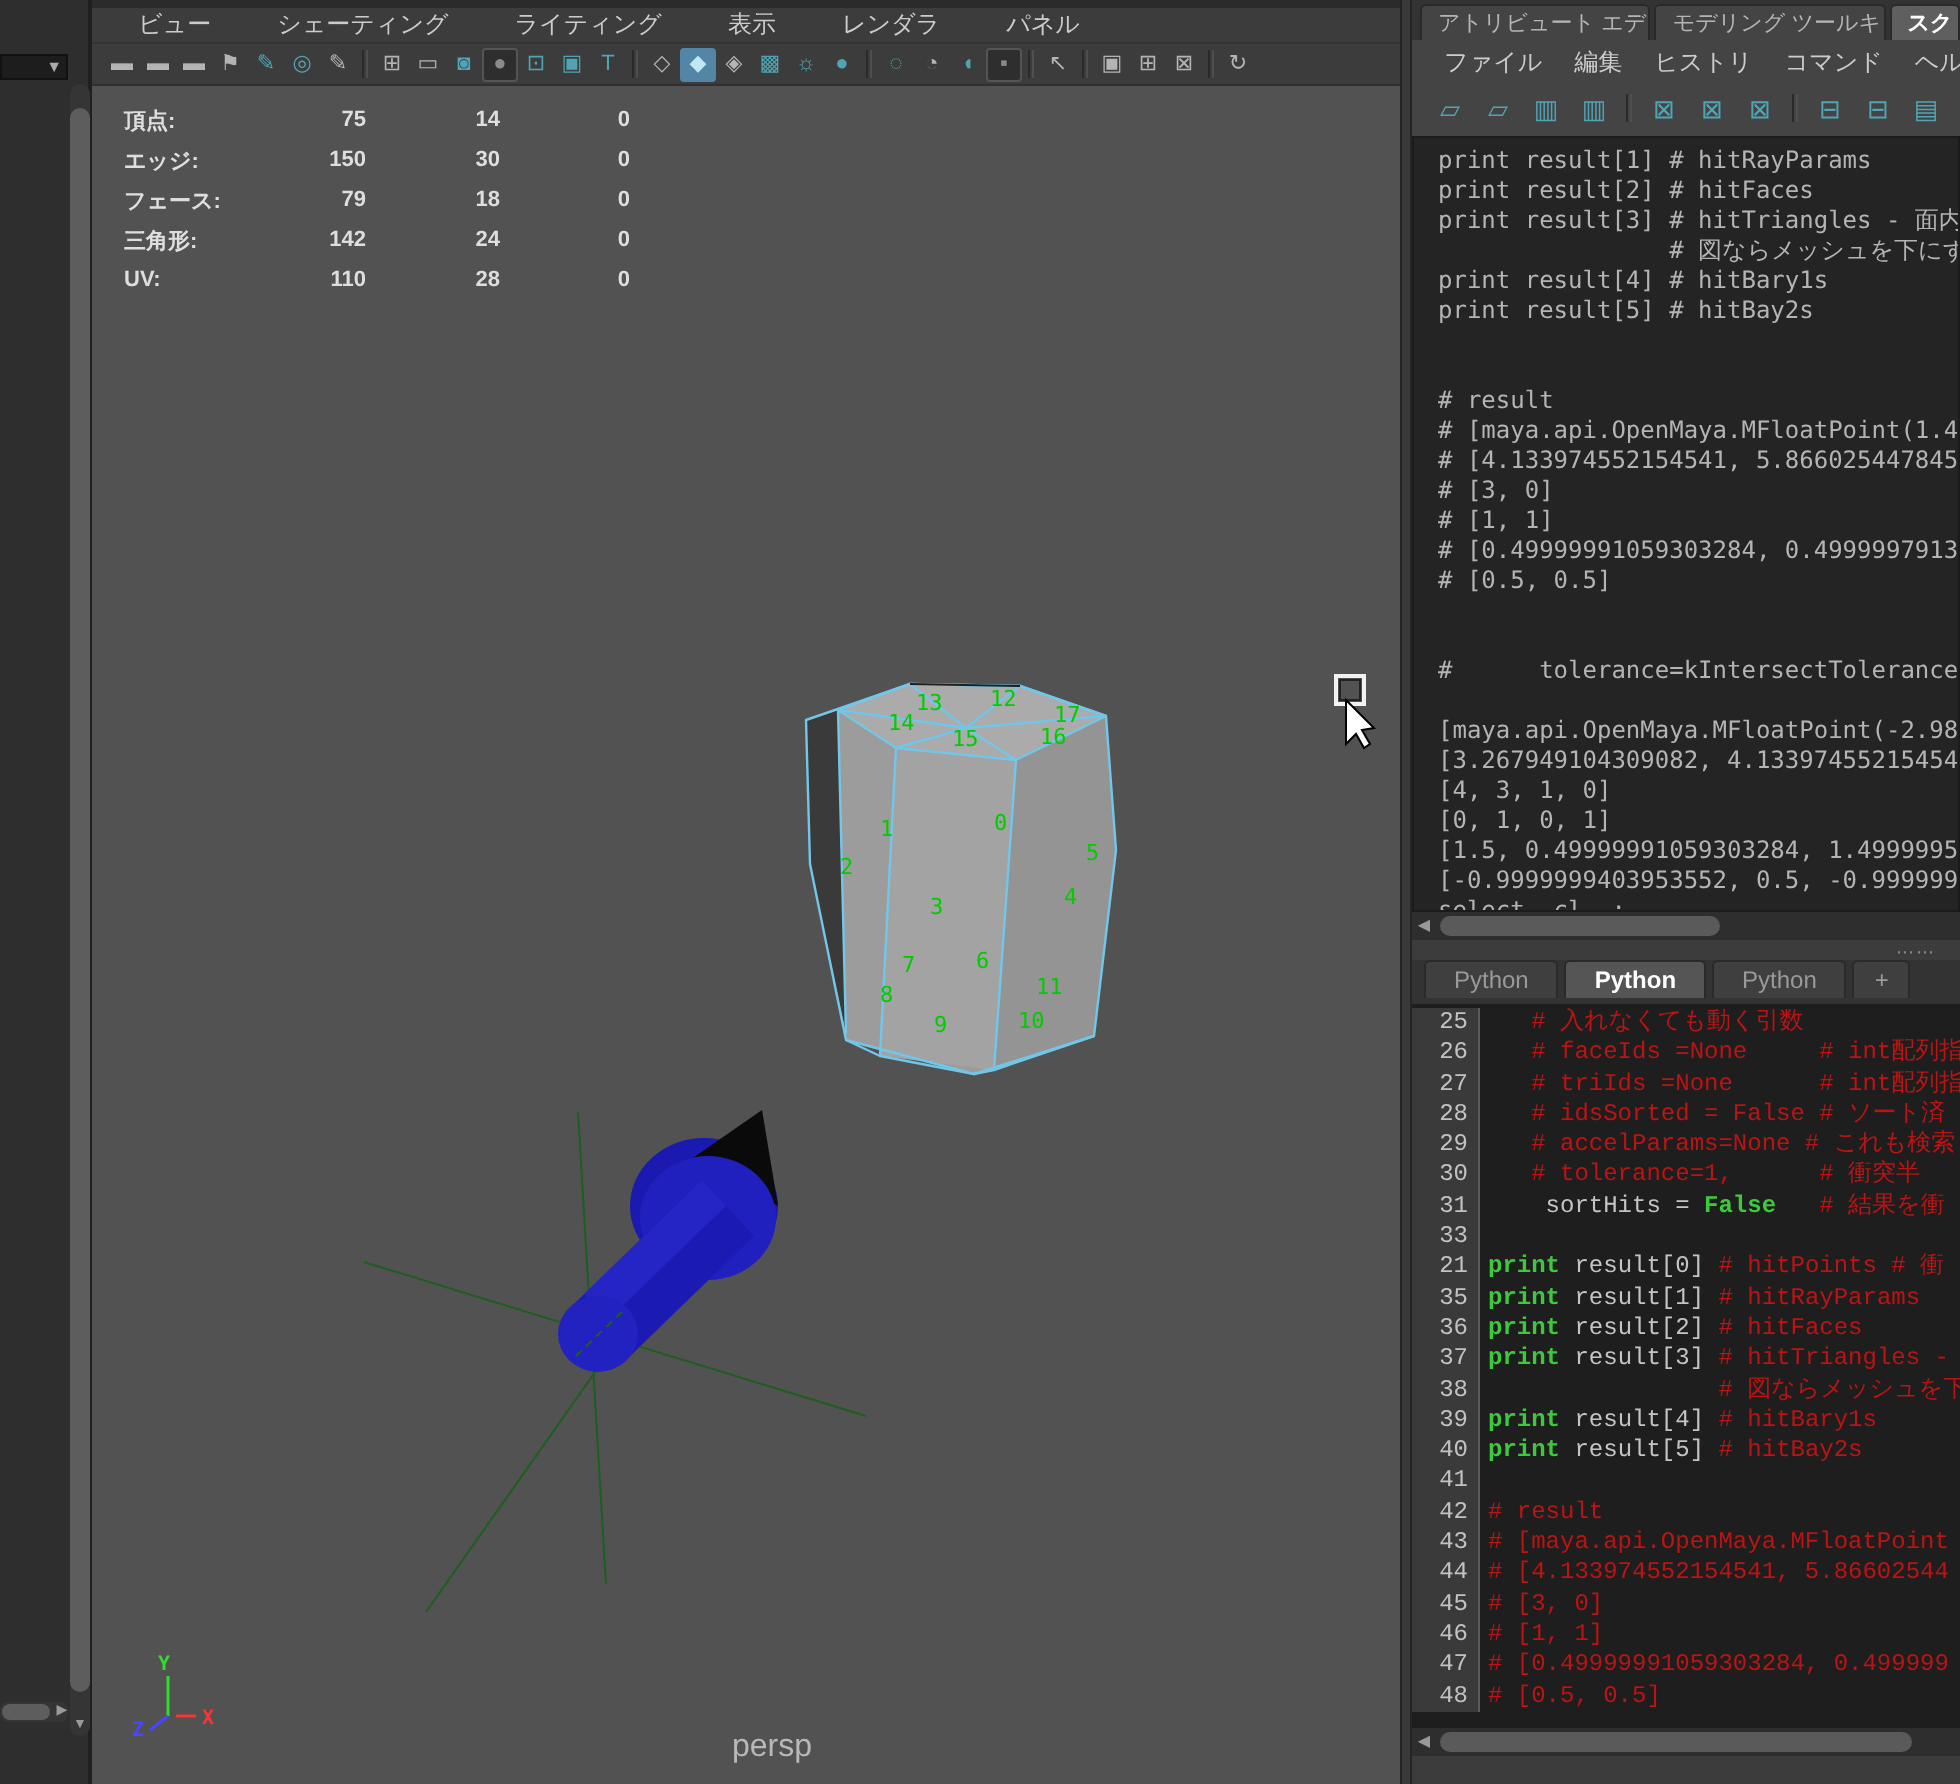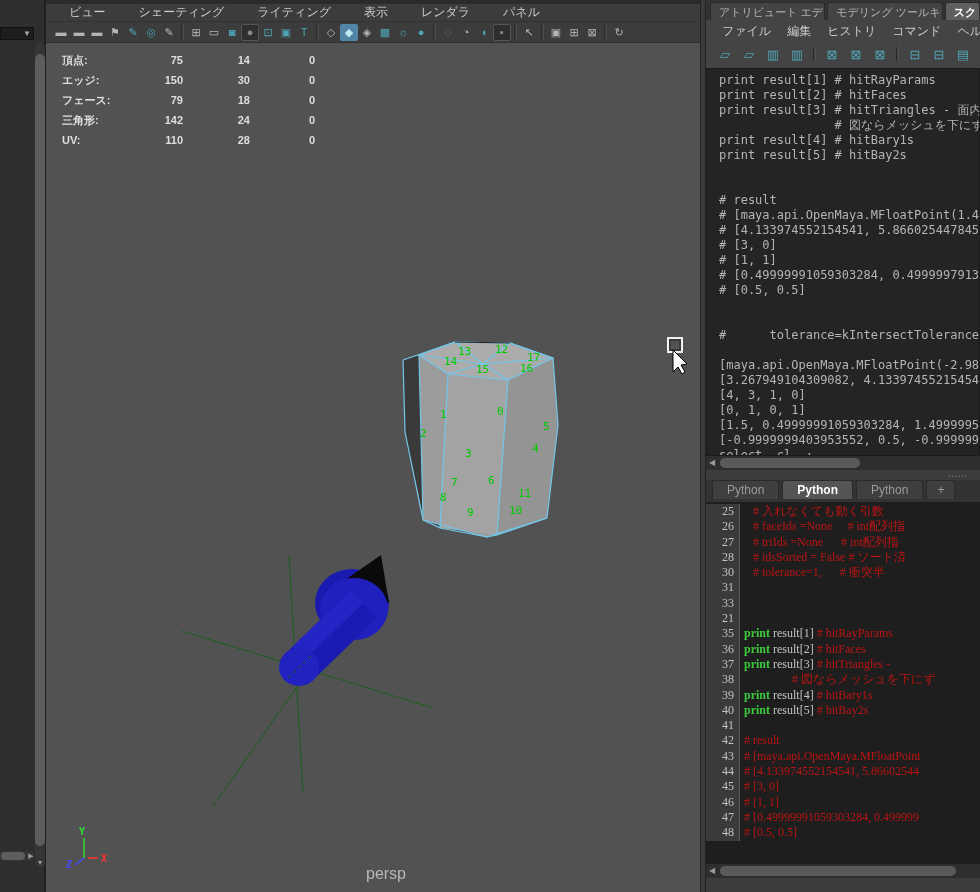--- a/index.html
+++ b/index.html
@@ -76,21 +76,21 @@
   .sash-row{height:10px;background:var(--menu-bg);position:relative;}
   .sash-dots{position:absolute;right:12px;top:1px;color:#8a8a8a;font-size:9px;letter-spacing:1px;}
 
   .script-tabs{height:22px;background:#333333;display:flex;align-items:flex-start;padding-left:6px;gap:3px;}
   .script-tab{height:19px;background:#3f3f3f;color:#9a9a9a;font-size:12px;padding:0 14px;line-height:19px;
     border:1px solid #2a2a2a;border-bottom:none;border-radius:3px 3px 0 0;}
   .script-tab.active{background:#555555;color:#ffffff;font-weight:bold;}
   .script-tab.plus{padding:0 10px;}
 
   .code-area{height:362px;background:var(--editor-bg);overflow:hidden;
-    font-family:Liberation Serif, serif;font-size:12px;line-height:15.3px;padding-top:2px;}
+    font-family:Liberation Mono, monospace;font-size:12px;line-height:15.3px;padding-top:2px;}
   .code-line{height:15.3px;display:flex;white-space:pre;}
   .gutter{width:34px;flex:0 0 34px;text-align:right;padding-right:5px;color:#c2c2c2;background:#3a3a3a;
     border-right:1px solid #5a5a5a;}
   .code-text{padding-left:4px;white-space:pre;color:var(--code-text);}
   .seg-comment{color:var(--comment-red);}
   .seg-keyword{color:var(--keyword-green);font-weight:bold;}
   .seg-code{color:var(--code-text);}
   .rp-bottom-fill{flex:1;background:var(--menu-bg);}
 </style>
 </head>
@@ -316,24 +316,25 @@
         <span class="script-tab active">Python</span>
         <span class="script-tab">Python</span>
         <span class="script-tab plus">+</span>
       </div>
 
     <div class="code-area" id="code">
         <div class="code-line"><span class="gutter">25</span><span class="code-text"><span class="seg-comment">   # 入れなくても動く引数</span></span></div>
         <div class="code-line"><span class="gutter">26</span><span class="code-text"><span class="seg-comment">   # faceIds =None     # int配列指</span></span></div>
         <div class="code-line"><span class="gutter">27</span><span class="code-text"><span class="seg-comment">   # triIds =None      # int配列指</span></span></div>
         <div class="code-line"><span class="gutter">28</span><span class="code-text"><span class="seg-comment">   # idsSorted = False # ソート済</span></span></div>
+        <div class="code-line"><span class="gutter">29</span><span class="code-text"><span class="seg-comment">   # accelParams=None # これも検索</span></span></div>
         <div class="code-line"><span class="gutter">30</span><span class="code-text"><span class="seg-comment">   # tolerance=1,      # 衝突半</span></span></div>
-        <div class="code-line"><span class="gutter">31</span></div>
+        <div class="code-line"><span class="gutter">31</span><span class="code-text"><span class="seg-code">    sortHits = </span><span class="seg-keyword">False</span><span class="seg-comment">   # 結果を衝</span></span></div>
         <div class="code-line"><span class="gutter">33</span><span class="code-text"></span></div>
-        <div class="code-line"><span class="gutter">21</span></div>
+        <div class="code-line"><span class="gutter">21</span><span class="code-text"><span class="seg-keyword">print</span><span class="seg-code"> result[0] </span><span class="seg-comment"># hitPoints # 衝</span></span></div>
         <div class="code-line"><span class="gutter">35</span><span class="code-text"><span class="seg-keyword">print</span><span class="seg-code"> result[1] </span><span class="seg-comment"># hitRayParams</span></span></div>
         <div class="code-line"><span class="gutter">36</span><span class="code-text"><span class="seg-keyword">print</span><span class="seg-code"> result[2] </span><span class="seg-comment"># hitFaces</span></span></div>
         <div class="code-line"><span class="gutter">37</span><span class="code-text"><span class="seg-keyword">print</span><span class="seg-code"> result[3] </span><span class="seg-comment"># hitTriangles -</span></span></div>
         <div class="code-line"><span class="gutter">38</span><span class="code-text"><span class="seg-comment">                # 図ならメッシュを下にず</span></span></div>
         <div class="code-line"><span class="gutter">39</span><span class="code-text"><span class="seg-keyword">print</span><span class="seg-code"> result[4] </span><span class="seg-comment"># hitBary1s</span></span></div>
         <div class="code-line"><span class="gutter">40</span><span class="code-text"><span class="seg-keyword">print</span><span class="seg-code"> result[5] </span><span class="seg-comment"># hitBay2s</span></span></div>
         <div class="code-line"><span class="gutter">41</span><span class="code-text"></span></div>
         <div class="code-line"><span class="gutter">42</span><span class="code-text"><span class="seg-comment"># result</span></span></div>
         <div class="code-line"><span class="gutter">43</span><span class="code-text"><span class="seg-comment"># [maya.api.OpenMaya.MFloatPoint</span></span></div>
         <div class="code-line"><span class="gutter">44</span><span class="code-text"><span class="seg-comment"># [4.133974552154541, 5.86602544</span></span></div>

